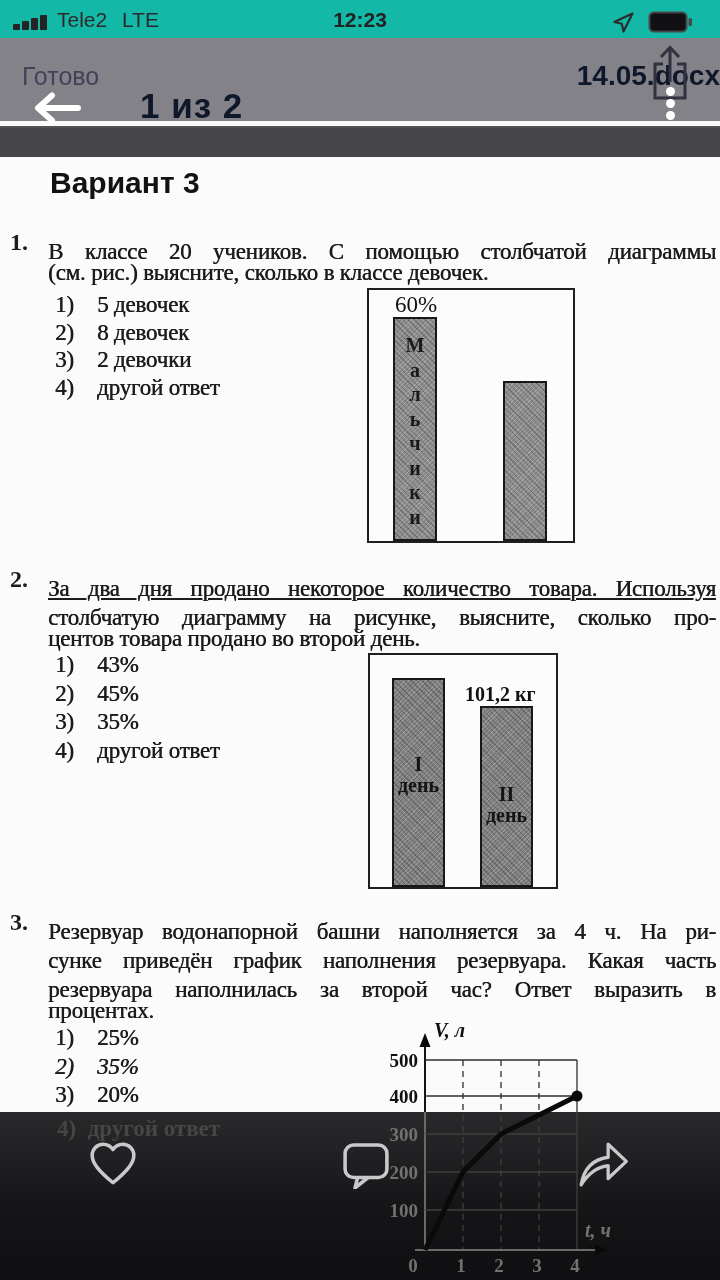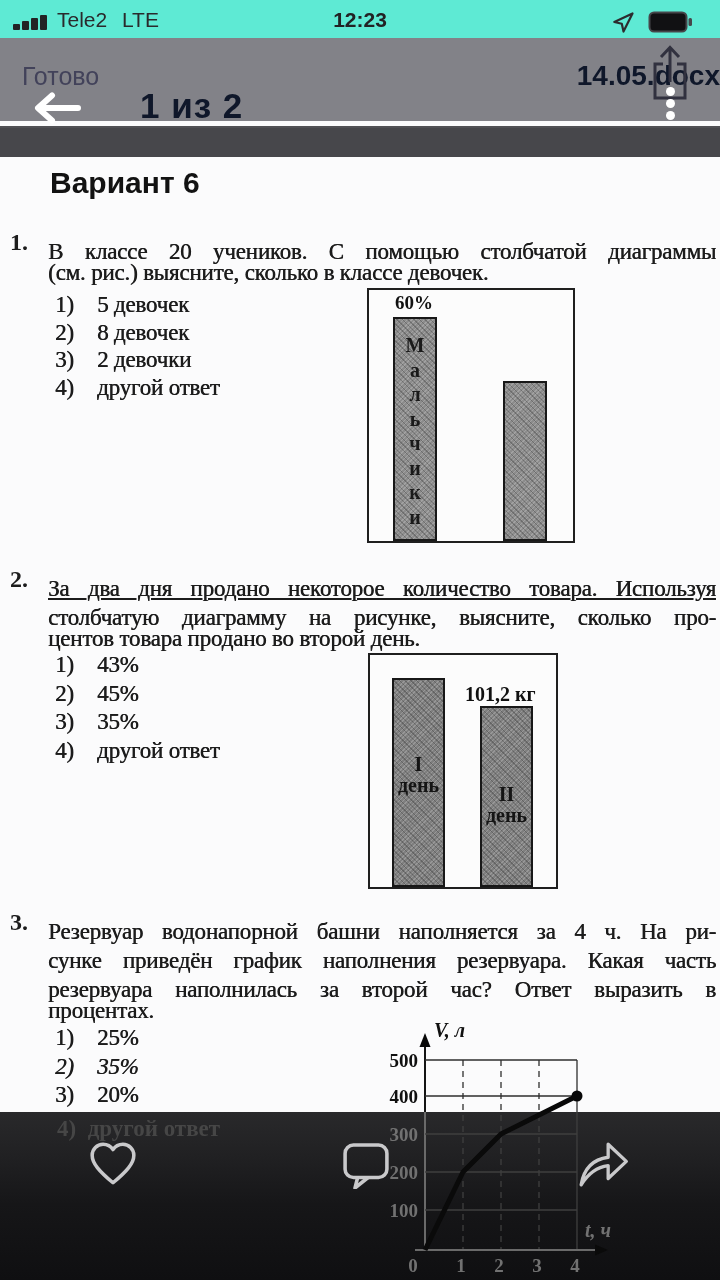--- a/index.html
+++ b/index.html
@@ -2,21 +2,21 @@
 <html><head>
 <meta charset="utf-8">
 <style>
   html,body{margin:0;padding:0;background:#000;}
   #stage{position:relative;width:720px;height:1280px;overflow:hidden;background:#fbfbfc;
          font-family:"Liberation Sans",sans-serif;}
   #stage *{box-sizing:border-box;}
   .abs{position:absolute;}
 
   
-  .status-bar{left:0;top:0;width:720px;height:44px;background:#5eead4;}
+  .status-bar{left:0;top:0;width:720px;height:44px;background:#14b8a6;}
   .sig{position:absolute;bottom:14px;background:#232325;border-radius:1px;width:7px;}
   .carrier{position:absolute;top:8px;font-size:21px;color:#2a2a2c;}
   .clock{position:absolute;top:8px;left:0;width:100%;text-align:center;font-size:21px;font-weight:700;color:#222224;}
 
   
   .doc-header{left:0;top:38px;width:720px;height:83px;background:#828288;}
   .done-btn{position:absolute;left:22px;top:24px;font-size:25px;color:#42425a;}
   .doc-title{position:absolute;left:0;top:22px;width:100%;text-align:right;font-size:28px;font-weight:700;color:#0f172a;}
   .hdr-divider{left:0;top:126px;width:720px;height:2px;background:#515155;}
   .hdr-band{left:0;top:128px;width:720px;height:29px;background:#47474b;}
@@ -41,21 +41,21 @@
   .chartbox{background:#fcfcfc;border:2px solid #1f1f1f;}
   .bar{position:absolute;bottom:0;border:2px solid #181818;
        background-color:#8c8c8c;
        background-image:repeating-linear-gradient(45deg,rgba(18,18,18,.25) 0 1px,transparent 1px 4px),
                         repeating-linear-gradient(-45deg,rgba(248,248,248,.20) 0 1px,transparent 1px 3px);}
   .bar2{background-color:#7f7f7f;}
   .bar-label{position:absolute;width:100%;text-align:center;color:#141414;font-weight:700;
              font-family:"Liberation Serif",serif;}
   .vletters{position:absolute;left:0;width:100%;text-align:center;font-size:20px;line-height:24.5px;
             font-weight:700;color:#1a1a1a;font-family:"Liberation Serif",serif;}
-  .pct-label{font-size:19px;font-weight:700;font-family:"Liberation Serif",serif;color:#111;text-align:right;}
+  .pct-label{font-size:23px;font-weight:400;font-family:"Liberation Serif",serif;color:#111;text-align:right;}
   .kg-label{font-size:20px;font-weight:700;font-family:"Liberation Serif",serif;color:#111;white-space:nowrap;}
 
   
   .chart3-clip{left:370px;top:1020px;width:260px;height:92px;overflow:hidden;}
   .chart3 .axis{stroke:#141414;stroke-width:2;}
   .chart3 .grid{stroke:#2e2e2e;stroke-width:1.3;}
   .chart3 .vgrid{stroke-dasharray:6,5;}
   .chart3 .curve{stroke:#080808;stroke-width:5;fill:none;stroke-linejoin:round;}
   .chart3 .dot{fill:#080808;}
   .chart3 text{fill:#101010;font-family:"Liberation Serif",serif;font-weight:700;font-size:19px;}
@@ -119,21 +119,21 @@
       <path d="M46,16 H7 M20,3.5 L6,16 L20,28.5" fill="none" stroke="#ffffff" stroke-width="6" stroke-linecap="round" stroke-linejoin="round"></path>
     </svg>
   </span>
   <span class="abs pager">1 из 2</span>
   <span class="abs kebab">
     <i style="top:0;"></i>
       <i style="top:12px;"></i>
       <i style="top:24px;"></i>
   </span>
 
-  <div class="abs doc-heading">Вариант 6</div>
+  <div class="abs doc-heading">Вариант 3</div>
 
   <span class="abs pnum" style="left:10px;top:229px;">1.</span>
   <div class="abs serif pline j" style="top:229px;">В классе 20 учеников. С помощью столбчатой диаграммы</div>
   <div class="abs serif pline" style="top:258px;">(см. рис.) выясните, сколько в классе девочек.</div>
   <div class="abs opts" style="top:291px;">
     <div class="serif opt" style="height:27.5px;line-height:27.5px;"><span class="opt-num">1)</span><span class="opt-text">5 девочек</span></div>
     <div class="serif opt" style="height:27.5px;line-height:27.5px;"><span class="opt-num">2)</span><span class="opt-text">8 девочек</span></div>
     <div class="serif opt" style="height:27.5px;line-height:27.5px;"><span class="opt-num">3)</span><span class="opt-text">2 девочки</span></div>
     <div class="serif opt" style="height:27.5px;line-height:27.5px;"><span class="opt-num">4)</span><span class="opt-text">другой ответ</span></div>
   </div>

